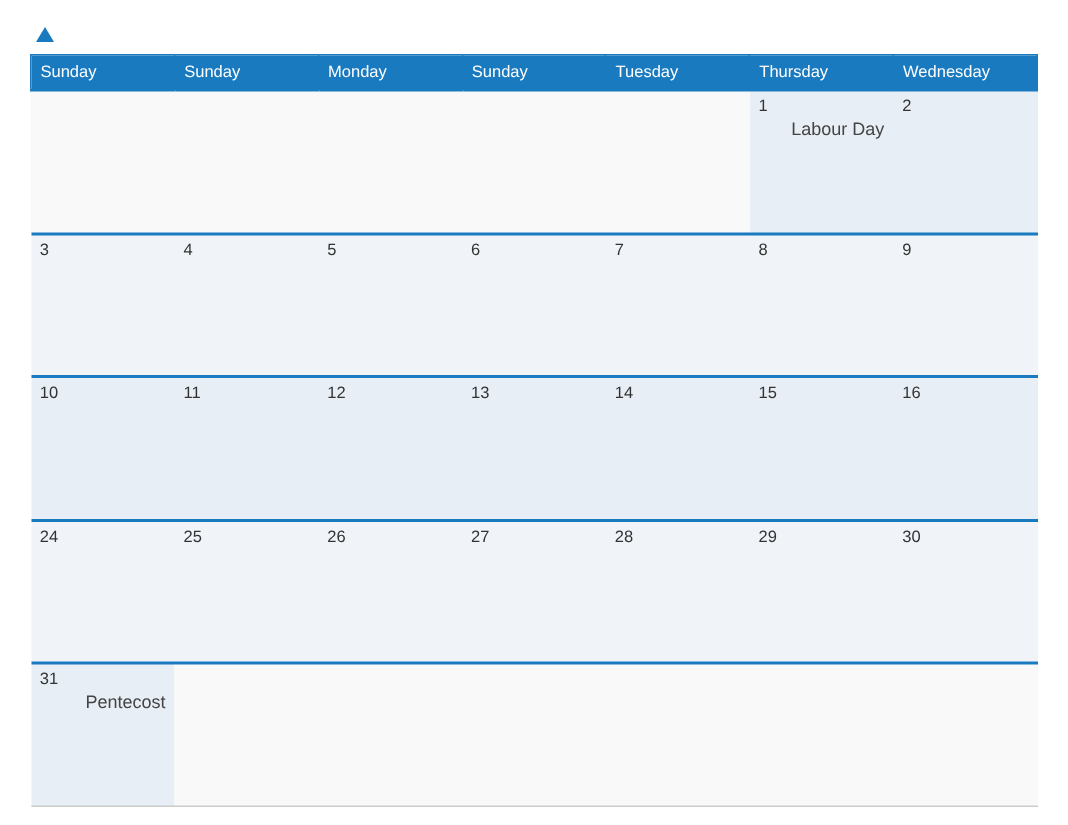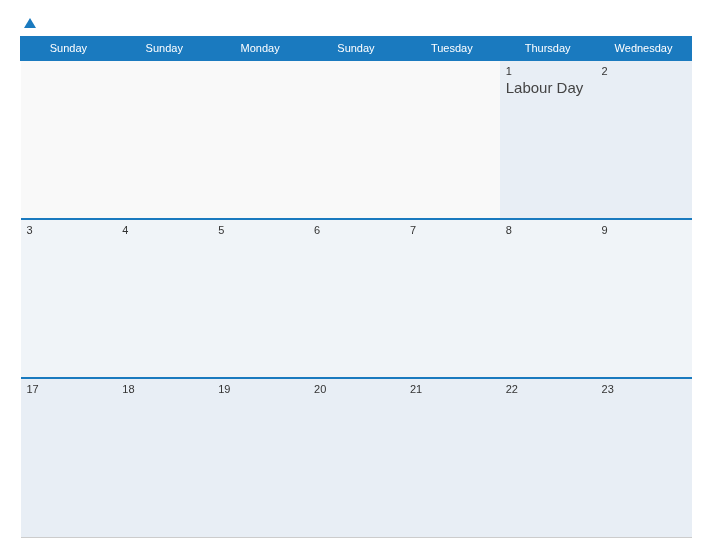--- a/index.html
+++ b/index.html
@@ -73,21 +73,21 @@
 
     .calendar-table thead tr {
       background: #1a7abf;
       color: #fff;
     }
 
     .calendar-table thead th {
       font-size: 11px;
       font-weight: normal;
       padding: 5px 6px;
-      text-align: center;
+      text-align: left;
       border: 1px solid #1a7abf;
     }
 
     .calendar-table tbody tr {
       background: #f0f4f8;
     }
 
     .calendar-table tbody tr:nth-child(odd) {
       background: #e8eef5;
     }
@@ -103,24 +103,25 @@
       border-right: none;
     }
 
     .day-number {
       font-size: 11px;
       color: #333;
       display: block;
     }
 
     .day-event {
-      font-size: 15px;
+      font-size: 12px;
       color: #444;
       display: block;
       margin-top: 2px;
+      text-align: right;
     }
 
     .empty-cell {
       background: #f9f9f9;
     }
 
     
     .last-row td {
       height: 50px;
     }
@@ -185,35 +186,70 @@
         </td>
         <td>
           <span class="day-number">8</span>
         </td>
         <td>
           <span class="day-number">9</span>
         </td>
       </tr>
       <tr>
         <td>
-          <span class="day-number">17</span>
-        </td>
-        <td>
-          <span class="day-number">18</span>
-        </td>
-        <td>
-          <span class="day-number">19</span>
-        </td>
-        <td>
-          <span class="day-number">20</span>
-        </td>
-        <td>
-          <span class="day-number">21</span>
-        </td>
-        <td>
-          <span class="day-number">22</span>
-        </td>
-        <td>
-          <span class="day-number">23</span>
-        </td>
+          <span class="day-number">10</span>
+        </td>
+        <td>
+          <span class="day-number">11</span>
+        </td>
+        <td>
+          <span class="day-number">12</span>
+        </td>
+        <td>
+          <span class="day-number">13</span>
+        </td>
+        <td>
+          <span class="day-number">14</span>
+        </td>
+        <td>
+          <span class="day-number">15</span>
+        </td>
+        <td>
+          <span class="day-number">16</span>
+        </td>
+      </tr>
+      <tr>
+        <td>
+          <span class="day-number">24</span>
+        </td>
+        <td>
+          <span class="day-number">25</span>
+        </td>
+        <td>
+          <span class="day-number">26</span>
+        </td>
+        <td>
+          <span class="day-number">27</span>
+        </td>
+        <td>
+          <span class="day-number">28</span>
+        </td>
+        <td>
+          <span class="day-number">29</span>
+        </td>
+        <td>
+          <span class="day-number">30</span>
+        </td>
+      </tr>
+      <tr class="last-row">
+        <td>
+          <span class="day-number">31</span>
+          <span class="day-event">Pentecost</span>
+        </td>
+        <td class="empty-cell"></td>
+        <td class="empty-cell"></td>
+        <td class="empty-cell"></td>
+        <td class="empty-cell"></td>
+        <td class="empty-cell"></td>
+        <td class="empty-cell"></td>
       </tr>
     </tbody>
 </table>
 
 </body></html>

